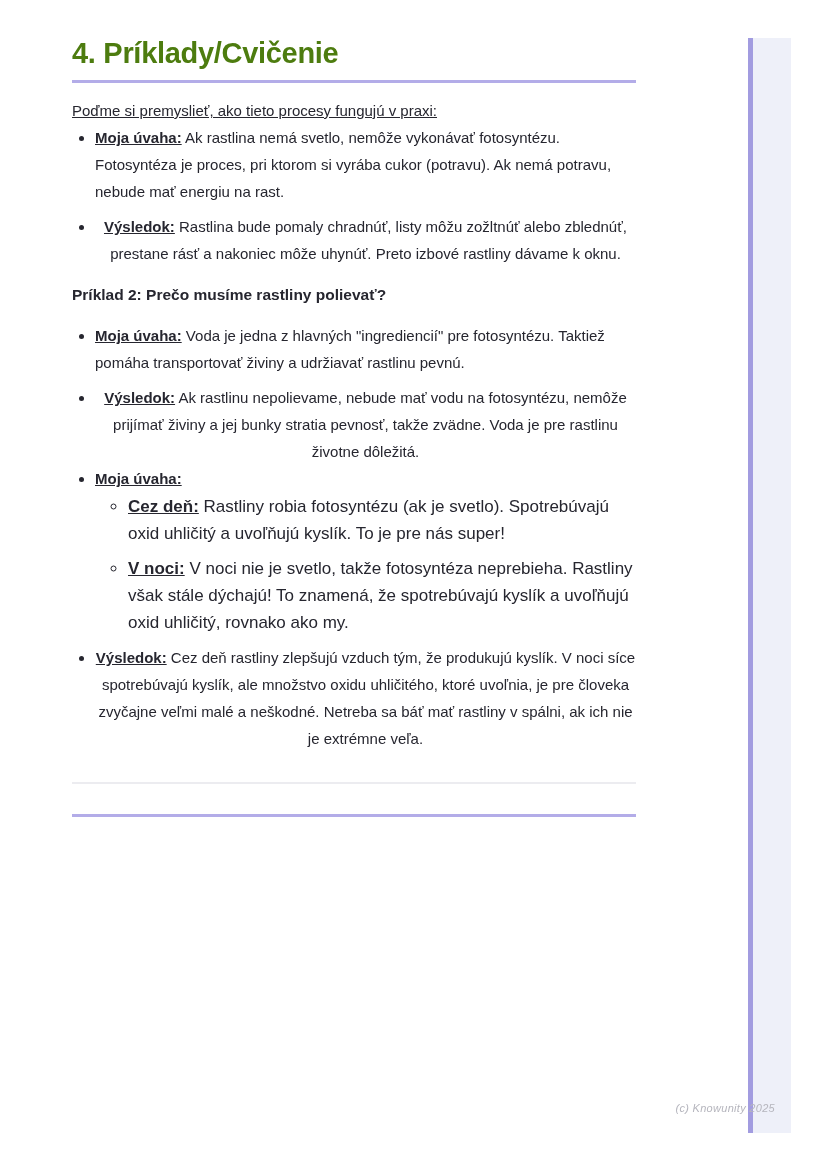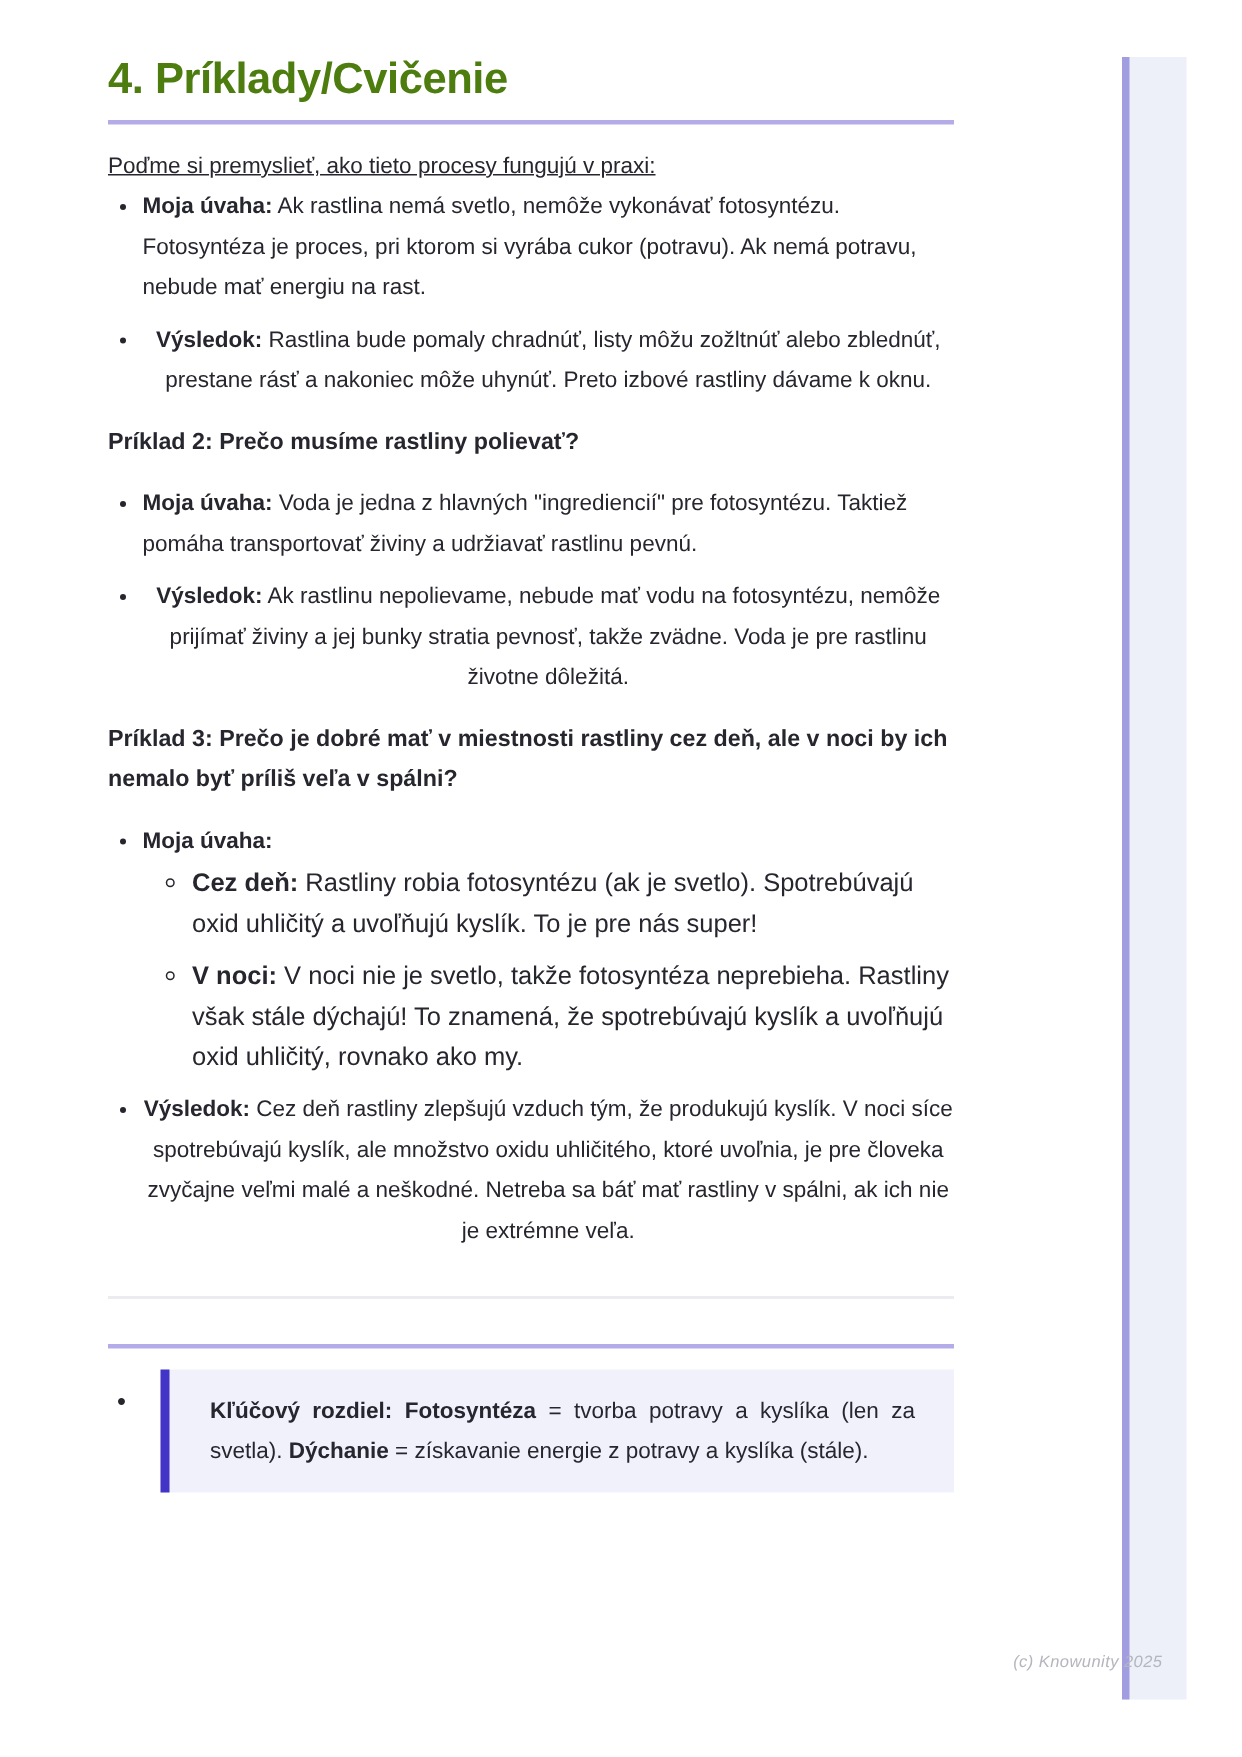--- a/index.html
+++ b/index.html
@@ -99,21 +99,21 @@
     border-left: 5px solid #a29ce0;
   }
   .footer-credit {
     position: absolute;
     right: 53px; top: 1102px;
     font-size: 11px;
     color: #b5b5bd;
     letter-spacing: 0.3px;
     font-style: italic;
   }
-  strong { font-weight: 700; }
+  strong { font-weight: 700; text-decoration: underline; }
 </style>
 </head>
 <body>
 
 <div class="content">
 
   <h2 class="section-title">4. Príklady/Cvičenie</h2>
   <div class="accent-rule"></div>
   <p class="intro">Poďme si premyslieť, ako tieto procesy fungujú v praxi:</p>
 
@@ -133,21 +133,20 @@
     <li>
       <strong>Moja úvaha:</strong>
       <span>Voda je jedna z hlavných "ingrediencií" pre fotosyntézu. Taktiež pomáha transportovať živiny a udržiavať rastlinu pevnú.</span>
     </li>
     <li>
       <strong>Výsledok:</strong>
       <span>Ak rastlinu nepolievame, nebude mať vodu na fotosyntézu, nemôže prijímať živiny a jej bunky stratia pevnosť, takže zvädne. Voda je pre rastlinu životne dôležitá.</span>
     </li>
   </ul>
 
-  <p class="example-heading">Príklad 3: Prečo je dobré mať v miestnosti rastliny cez deň, ale v noci by ich nemalo byť príliš veľa v spálni?</p>
   <ul class="bullets">
     <li>
       <strong>Moja úvaha:</strong>
       <span></span>
       <ul class="sub">
         <li>
           <strong>Cez deň:</strong>
           <span>Rastliny robia fotosyntézu (ak je svetlo). Spotrebúvajú oxid uhličitý a uvoľňujú kyslík. To je pre nás super!</span>
         </li>
         <li>
@@ -159,25 +158,18 @@
     <li>
       <strong>Výsledok:</strong>
       <span>Cez deň rastliny zlepšujú vzduch tým, že produkujú kyslík. V noci síce spotrebúvajú kyslík, ale množstvo oxidu uhličitého, ktoré uvoľnia, je pre človeka zvyčajne veľmi malé a neškodné. Netreba sa báť mať rastliny v spálni, ak ich nie je extrémne veľa.</span>
     </li>
   </ul>
 
   <div class="divider"></div>
 
   <div class="accent-rule"></div>
 
-  <ul class="callout-list">
-    <li>
-      <div class="callout">
-        <strong>Kľúčový rozdiel: Fotosyntéza</strong><span> = tvorba potravy a kyslíka (len za svetla). </span><strong>Dýchanie</strong><span> = získavanie energie z potravy a kyslíka (stále).</span>
-      </div>
-    </li>
-  </ul>
 
 </div>
 
 <div class="side-strip"></div>
 
 <div class="footer-credit">(c) Knowunity 2025</div>
 
 </body></html>

